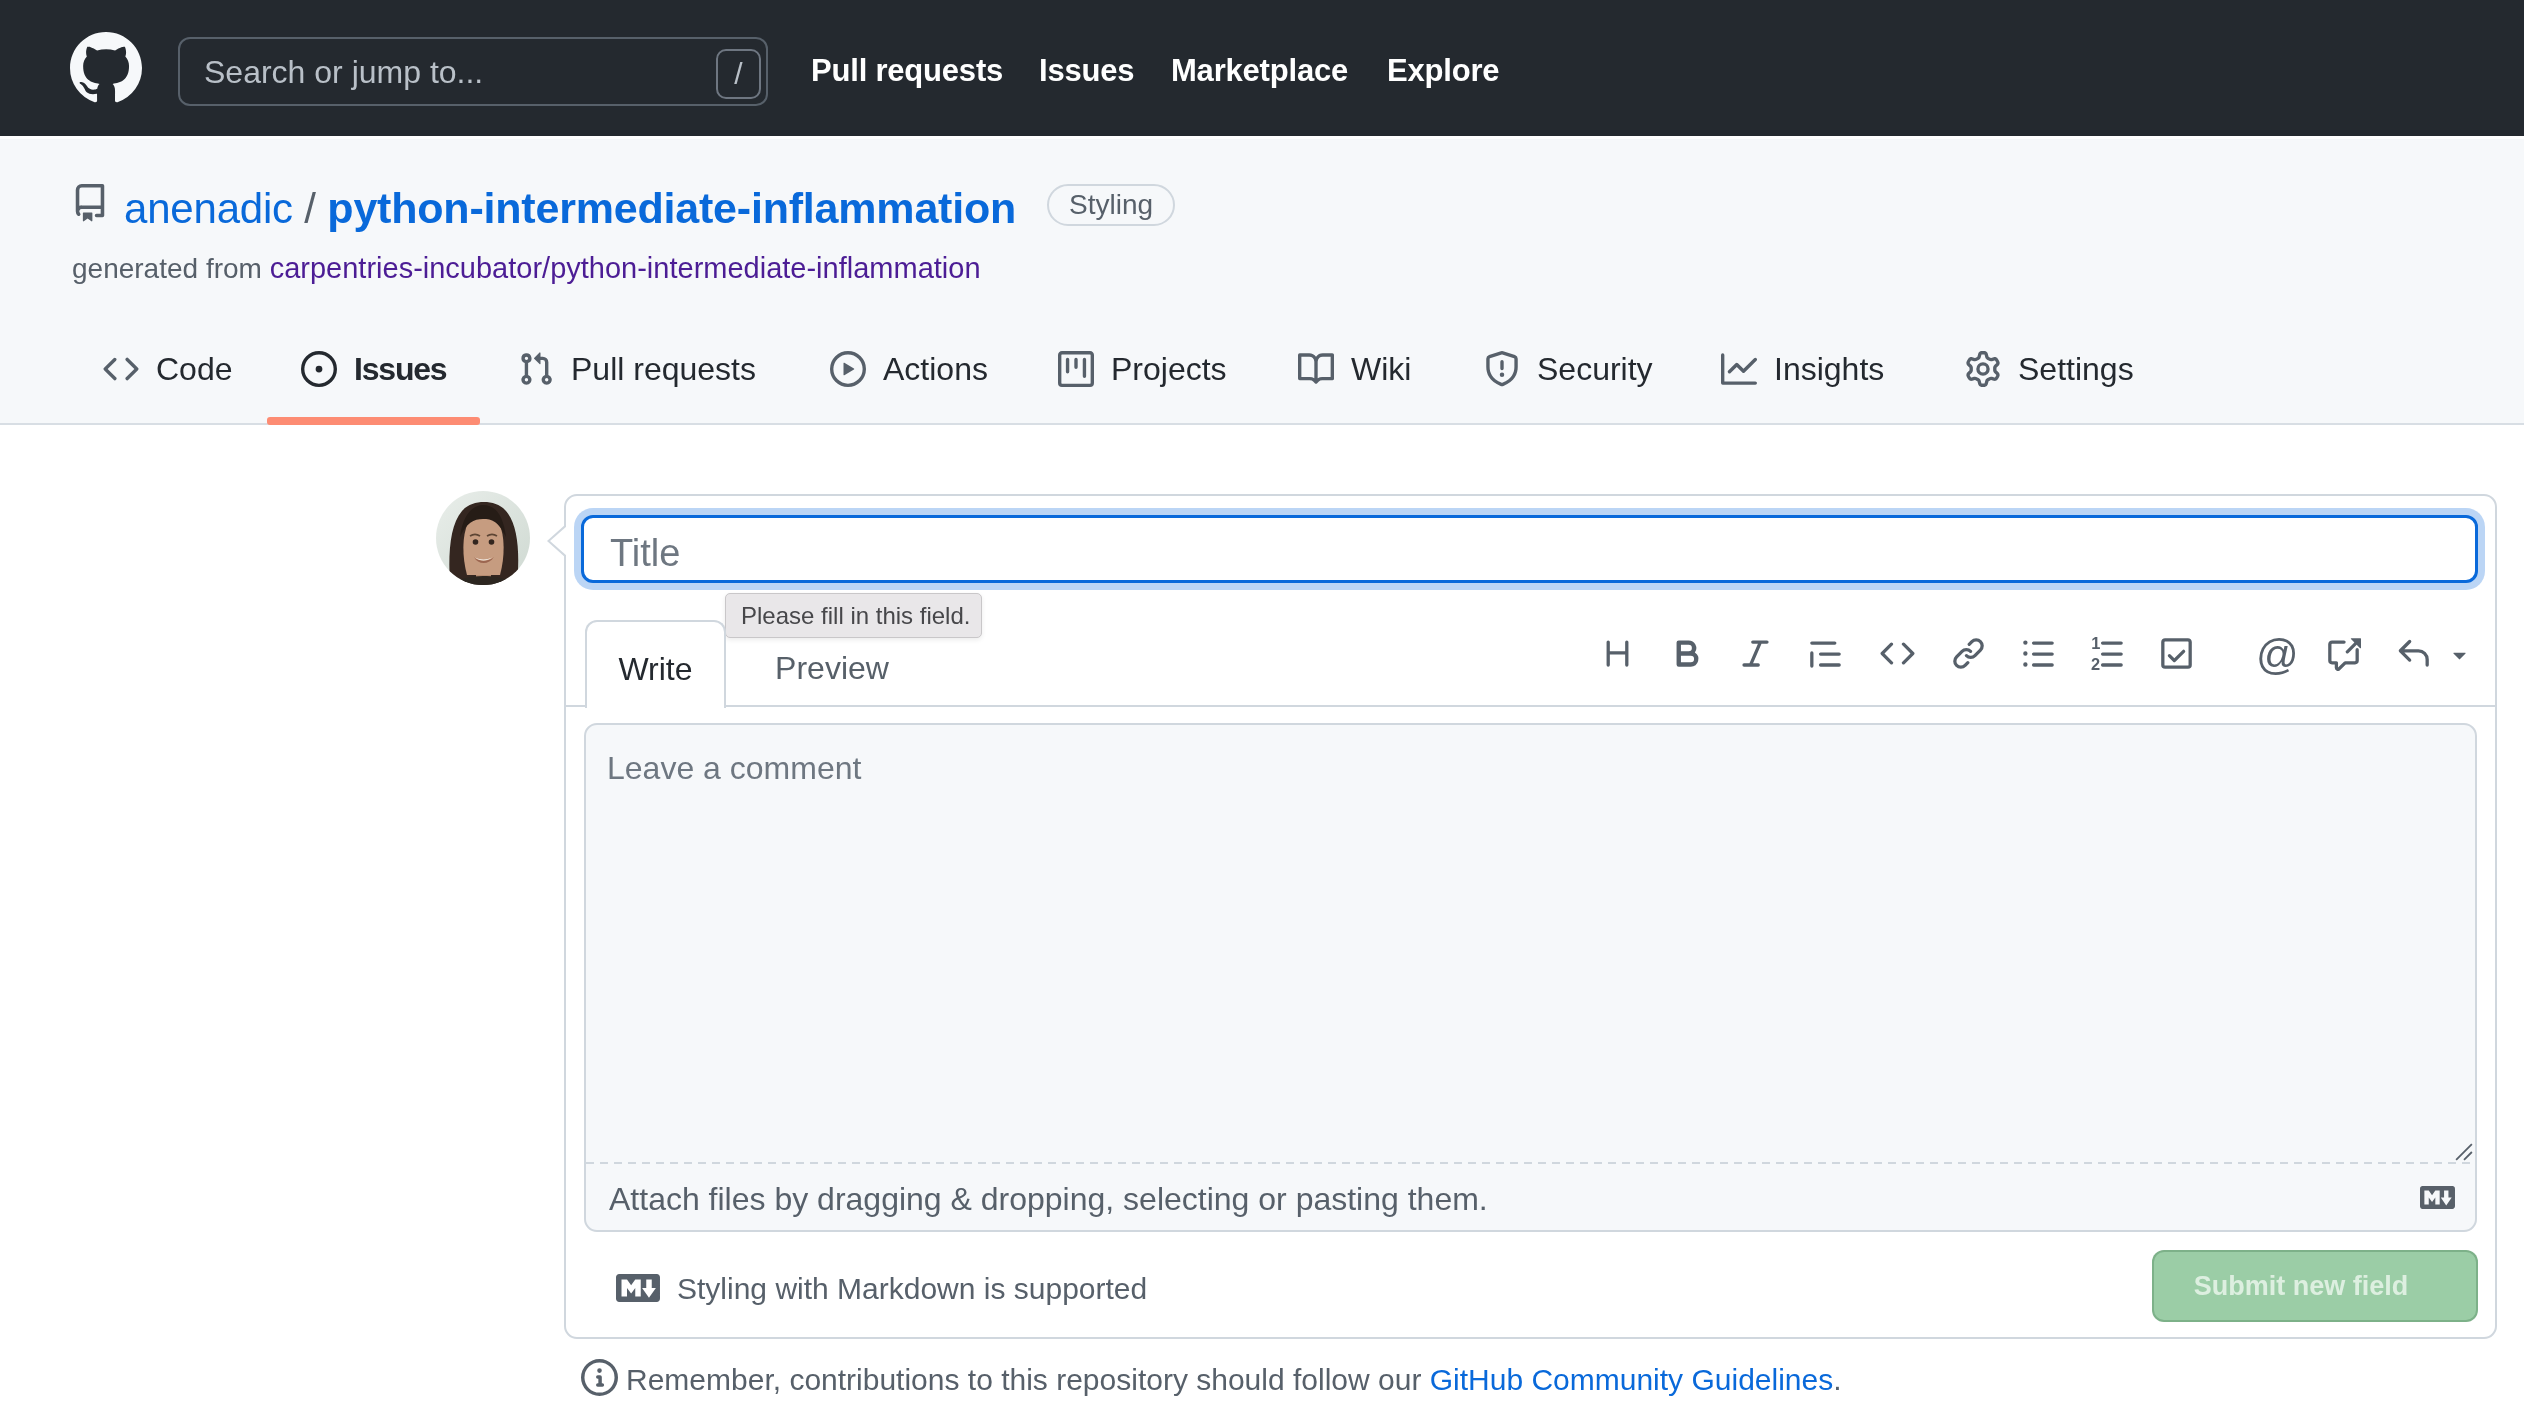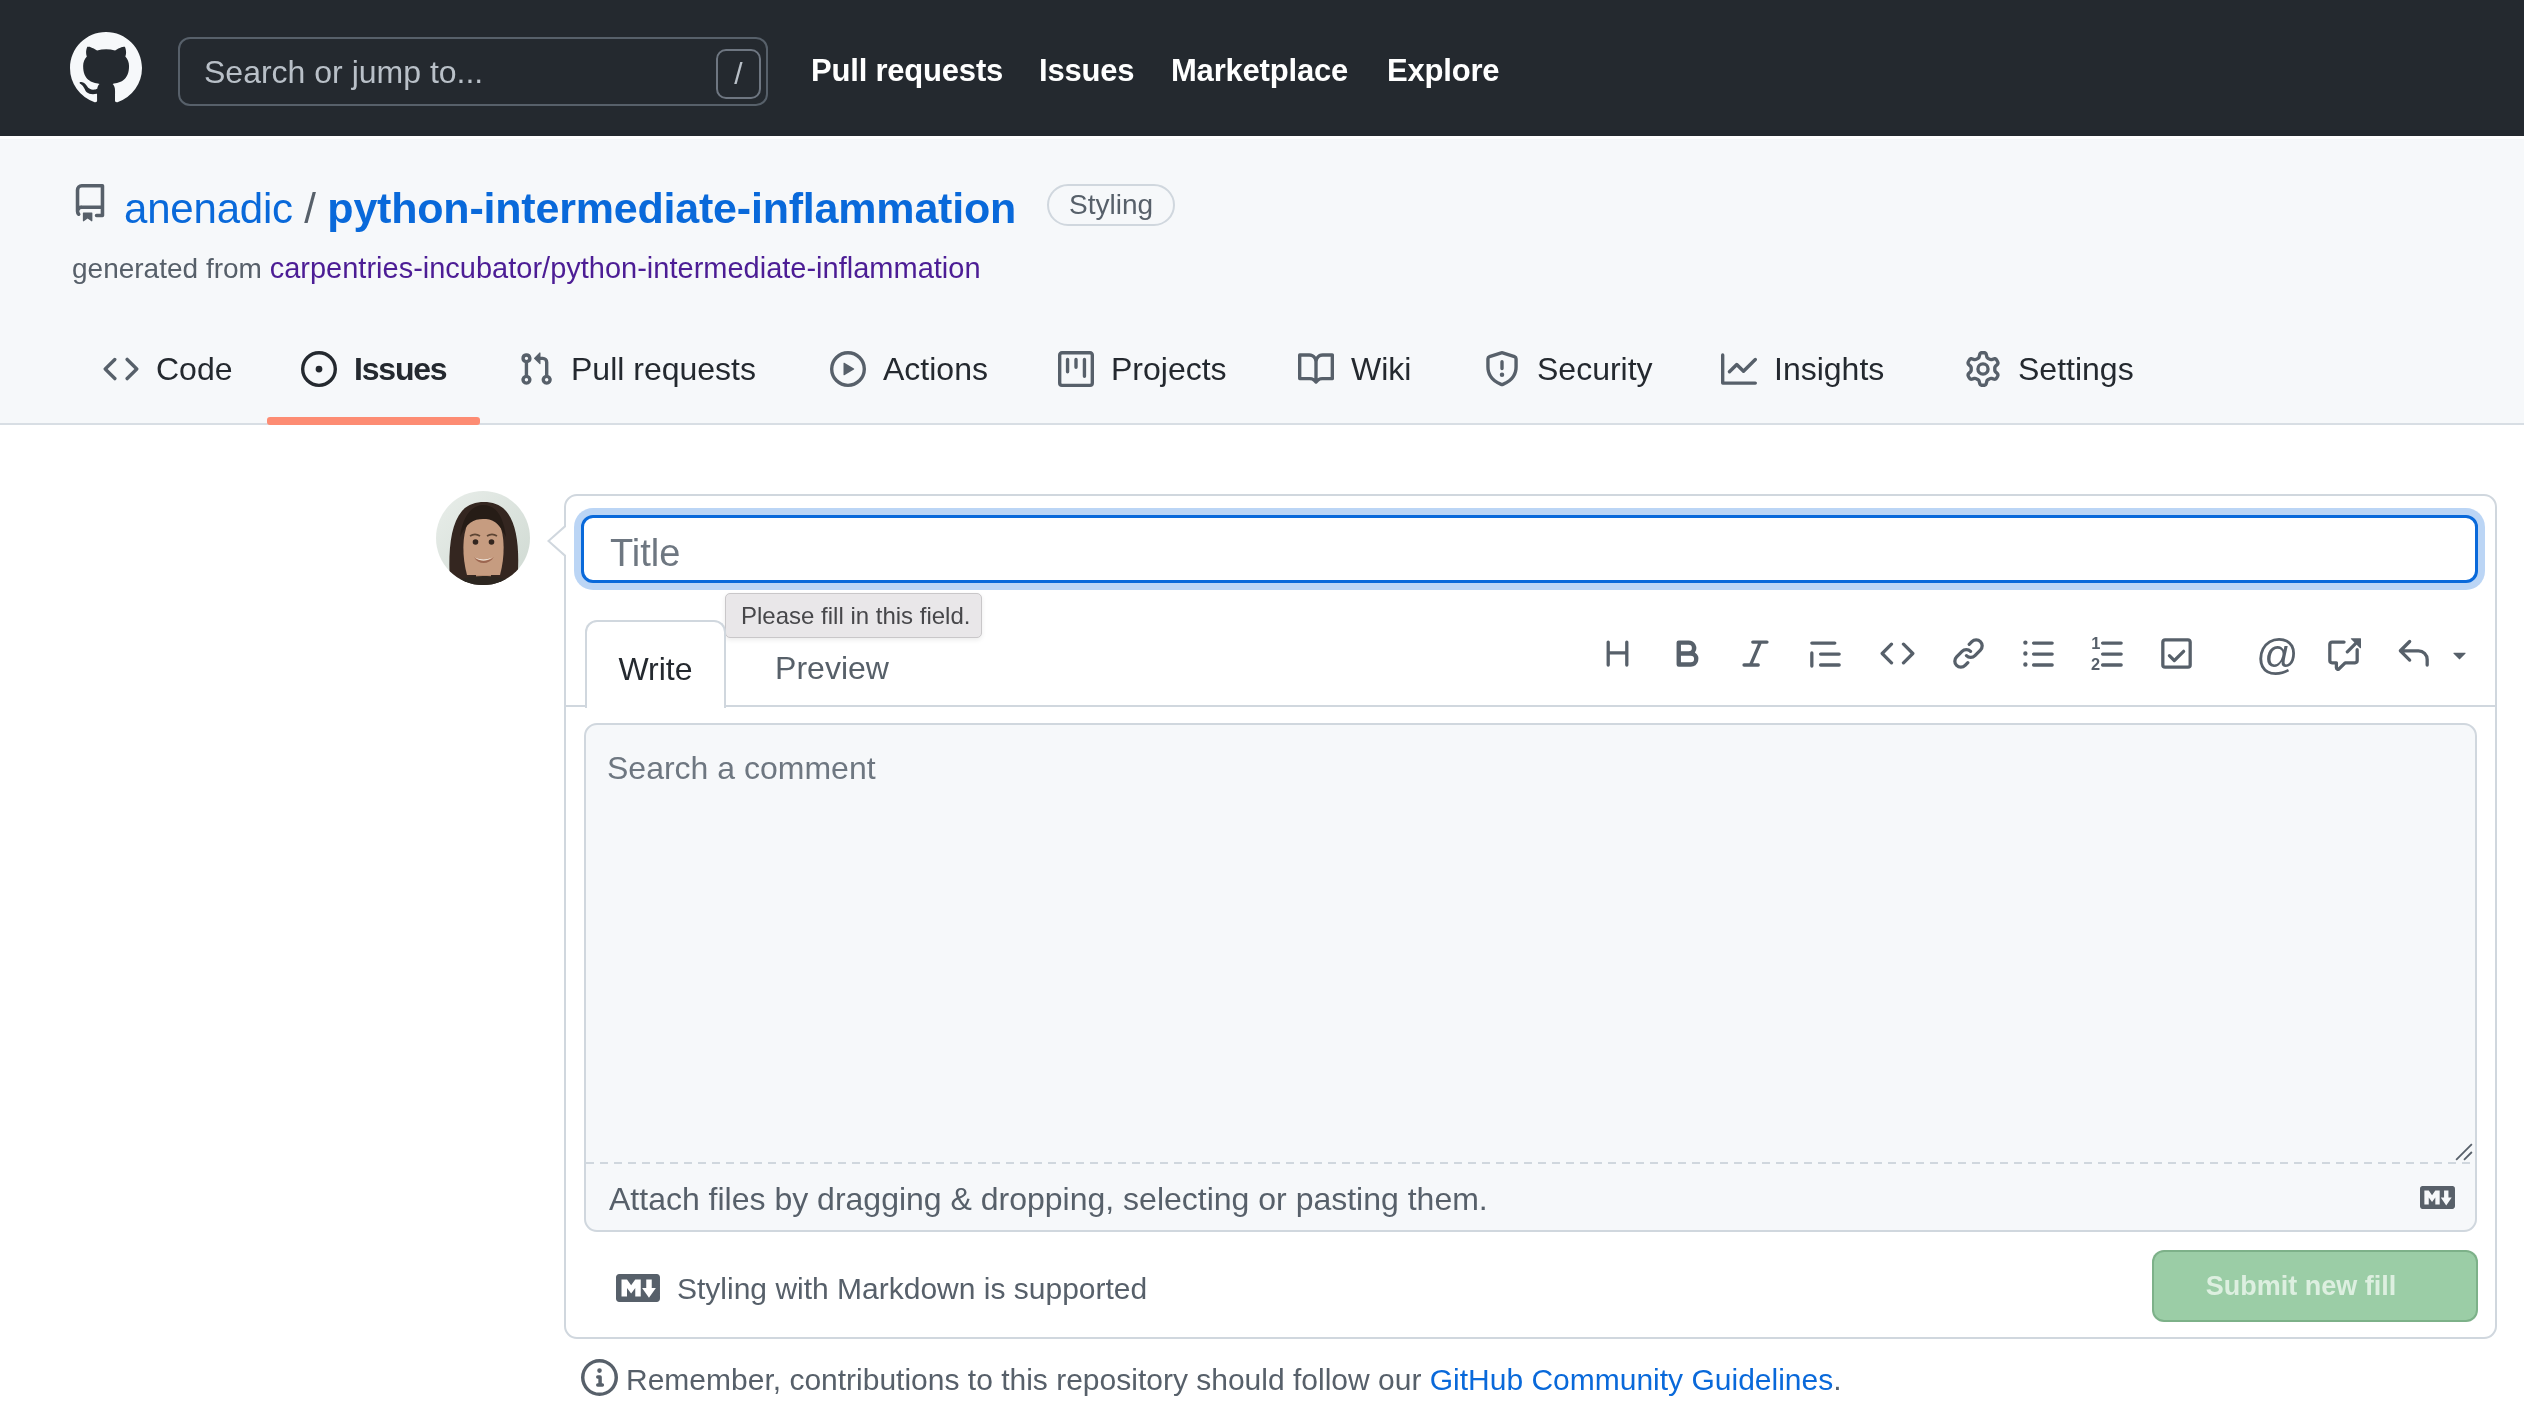--- a/index.html
+++ b/index.html
@@ -220,34 +220,34 @@
       <path d="M16 1.25v4.146a.25.25 0 0 1-.427.177L14.03 4.03l-3.75 3.75a.749.749 0 1 1-1.06-1.06l3.75-3.75-1.543-1.543A.25.25 0 0 1 11.604 1h4.146a.25.25 0 0 1 .25.25ZM2.75 3.5a.25.25 0 0 0-.25.25v7.5c0 .138.112.25.25.25h2a.75.75 0 0 1 .75.75v2.19l2.72-2.72a.749.749 0 0 1 .53-.22h4.5a.25.25 0 0 0 .25-.25v-5a.75.75 0 0 1 1.5 0v5A1.75 1.75 0 0 1 13.25 13H9.06l-2.573 2.573A1.458 1.458 0 0 1 4 14.543V13H2.75A1.75 1.75 0 0 1 1 11.25v-7.5C1 2.784 1.784 2 2.75 2h5.5a.75.75 0 0 1 0 1.5Z"></path>
     </svg>
   <svg class="tbicon" style="left:2396px" viewBox="0 0 16 16" fill="currentColor">
       <path d="M6.78 1.97a.75.75 0 0 1 0 1.06L3.81 6h6.44A4.75 4.75 0 0 1 15 10.75v2.5a.75.75 0 0 1-1.5 0v-2.5a3.25 3.25 0 0 0-3.25-3.25H3.81l2.97 2.97a.749.749 0 1 1-1.06 1.06L1.47 7.28a.749.749 0 0 1 0-1.06l4.25-4.25a.75.75 0 0 1 1.06 0Z"></path>
     </svg>
   <svg class="tbicon" style="left:2446px;width:27px;height:27px;top:641px" viewBox="0 0 16 16" fill="currentColor">
       <path d="M4.427 7.427l3.396 3.396a.25.25 0 0 0 .354 0l3.396-3.396A.25.25 0 0 0 11.396 7H4.604a.25.25 0 0 0-.177.427Z"></path>
     </svg>
 
   <div id="textarea">
-    <div id="leaveph">Search a comment</div>
+    <div id="leaveph">Leave a comment</div>
     <div id="dashline"></div>
     <div id="attachtext">Attach files by dragging &amp; dropping, selecting or pasting them.</div>
     <svg id="grip" viewBox="0 0 16 16">
         <path d="M1 15 L15 1 M8 15 L15 8" stroke="currentColor" stroke-width="1.6" fill="none"></path>
       </svg>
     <svg id="mdicon-attach" viewBox="0 3 16 10" preserveAspectRatio="none" fill="currentColor">
         <path d="M14.85 3H1.15C.52 3 0 3.52 0 4.15v7.69C0 12.48.52 13 1.15 13h13.69c.64 0 1.15-.52 1.15-1.15v-7.7C16 3.52 15.48 3 14.85 3zM9 11H7V8L5.5 9.92 4 8v3H2V5h2l1.5 2L7 5h2v6zm2.99.5L9.5 8H11V5h2v3h1.5l-2.51 3.5z"></path>
       </svg>
   </div>
 
   <svg id="mdicon2" viewBox="0 3 16 10" preserveAspectRatio="none" fill="currentColor">
       <path d="M14.85 3H1.15C.52 3 0 3.52 0 4.15v7.69C0 12.48.52 13 1.15 13h13.69c.64 0 1.15-.52 1.15-1.15v-7.7C16 3.52 15.48 3 14.85 3zM9 11H7V8L5.5 9.92 4 8v3H2V5h2l1.5 2L7 5h2v6zm2.99.5L9.5 8H11V5h2v3h1.5l-2.51 3.5z"></path>
     </svg>
   <div id="stylingtext">Styling with Markdown is supported</div>
-  <div id="submitbtn">Submit new fill</div>
+  <div id="submitbtn">Submit new field</div>
 
   <svg id="infoicon" viewBox="0 0 16 16" fill="currentColor">
       <path d="M0 8a8 8 0 1 1 16 0A8 8 0 0 1 0 8Zm8-6.5a6.5 6.5 0 1 0 0 13 6.5 6.5 0 0 0 0-13ZM6.5 7.75A.75.75 0 0 1 7.25 7h1a.75.75 0 0 1 .75.75v2.75h.25a.75.75 0 0 1 0 1.5h-2a.75.75 0 0 1 0-1.5h.25v-2h-.25a.75.75 0 0 1-.75-.75ZM8 6a1 1 0 1 1 0-2 1 1 0 0 1 0 2Z"></path>
     </svg>
   <div id="footertext">Remember, contributions to this repository should follow our <a>GitHub Community Guidelines</a>.</div>
 </div>
 
 </body></html>

